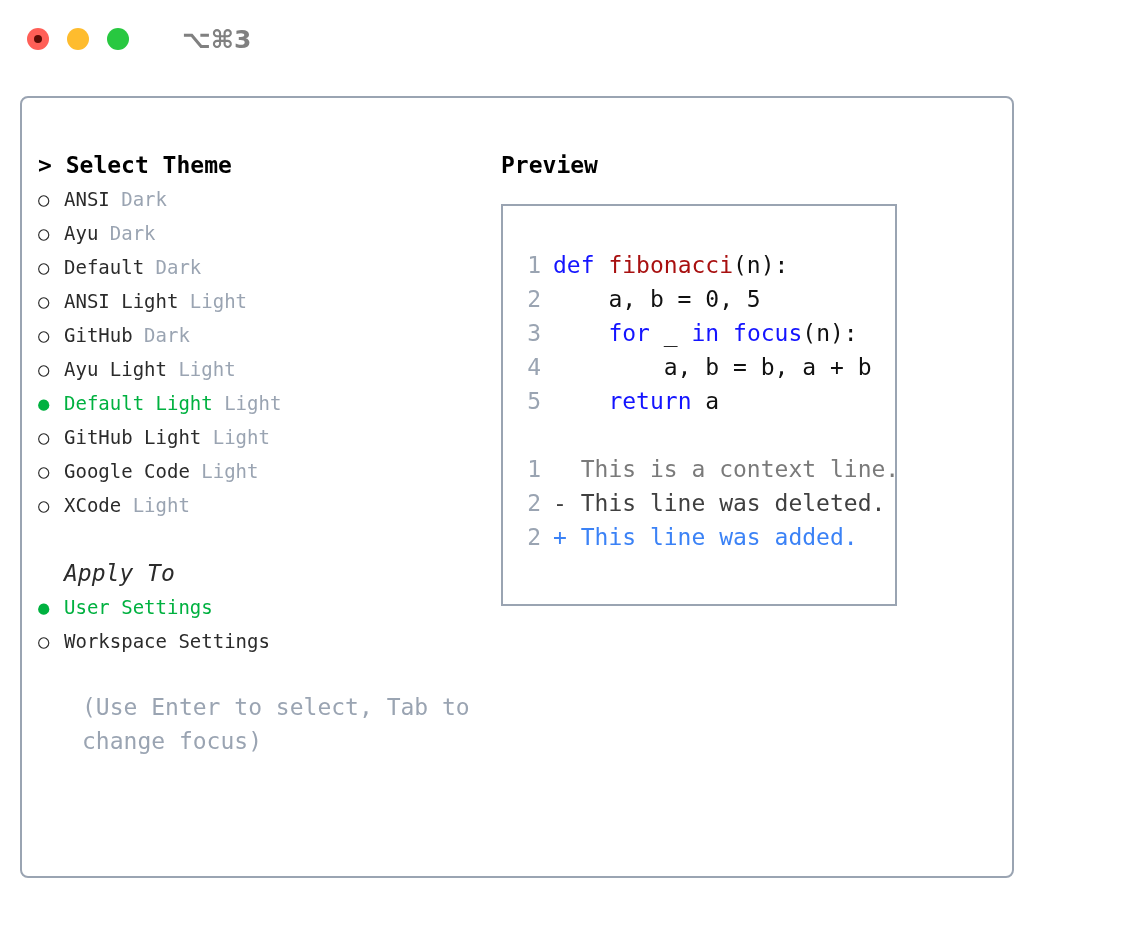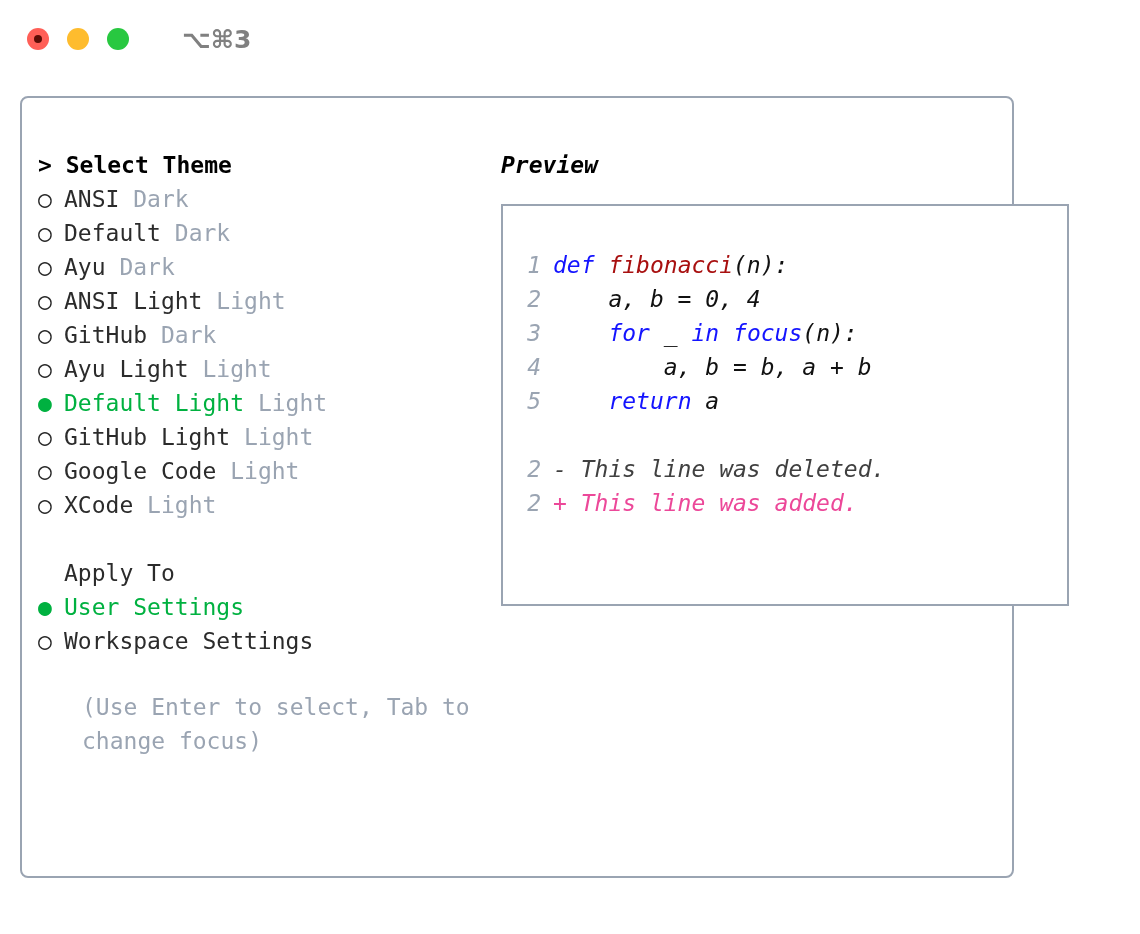--- a/index.html
+++ b/index.html
@@ -94,21 +94,21 @@
 
   .pane-heading {
     font-size: 23px;
     font-weight: bold;
     color: #000000;
     line-height: 34px;
     white-space: pre;
   }
 
   .opt-row {
-    font-size: 23px;
+    font-size: 19px;
     line-height: 34px;
     color: #2b2b2b;
     white-space: pre;
   }
   .opt-bullet {
     display: inline-block;
     width: 26px;
   }
   .opt-row.selected .opt-bullet,
   .opt-row.selected .opt-label { color: #00b140; }
@@ -116,48 +116,48 @@
   .opt-variant { color: #9aa4b2; }
 
   .section-gap { height: 34px; }
 
   .subheading {
     font-size: 23px;
     color: #2b2b2b;
     line-height: 34px;
     white-space: pre;
     padding-left: 26px;
+    font-style: italic;
   }
 
   .hint {
     margin-top: 32px;
     font-size: 23px;
     line-height: 34px;
     color: #9aa4b2;
     width: 400px;
     margin-left: 44px;
   }
 
   
   .right-pane {
     position: absolute;
     left: 479px;
     top: 50px;
     width: 500px;
-    font-style: italic;
   }
   .preview-title {
     font-size: 23px;
     font-weight: bold;
     color: #000000;
     line-height: 34px;
   }
   .preview-box {
     margin-top: 22px;
-    width: 568px;
+    width: 396px;
     height: 402px;
     border: 2px solid #9aa4b2;
     background: #ffffff;
     box-sizing: border-box;
     position: relative;
   }
   .code {
     position: absolute;
     left: 10px;
     top: 42px;
@@ -172,21 +172,21 @@
     text-align: right;
     color: #9aa4b2;
     margin-right: 12px;
   }
   .kw   { color: #1414ff; }
   .fn   { color: #a81010; }
   .pl   { color: #111111; }
   .diff-gap { height: 34px; }
   .ctx  { color: #7a7a7a; }
   .del  { color: #404040; }
-  .add  { color: #ec4899; }
+  .add  { color: #3b82f6; }
 </style>
 </head>
 <body>
 
 <div class="app-window">
 
   <div class="titlebar">
     <div class="dots">
       <span class="dot dot-red"></span>
       <span class="dot dot-yellow"></span>
@@ -197,22 +197,22 @@
 
   <div class="card">
     <div class="columns">
 
       <div class="left-pane">
 
         <div class="pane-heading">&gt; Select Theme</div>
 
         <div id="theme-list">
             <div class="opt-row"><span class="opt-bullet">○</span><span class="opt-label">ANSI</span> <span class="opt-variant">Dark</span></div>
+            <div class="opt-row"><span class="opt-bullet">○</span><span class="opt-label">Ayu</span> <span class="opt-variant">Dark</span></div>
             <div class="opt-row"><span class="opt-bullet">○</span><span class="opt-label">Default</span> <span class="opt-variant">Dark</span></div>
-            <div class="opt-row"><span class="opt-bullet">○</span><span class="opt-label">Ayu</span> <span class="opt-variant">Dark</span></div>
             <div class="opt-row"><span class="opt-bullet">○</span><span class="opt-label">ANSI Light</span> <span class="opt-variant">Light</span></div>
             <div class="opt-row"><span class="opt-bullet">○</span><span class="opt-label">GitHub</span> <span class="opt-variant">Dark</span></div>
             <div class="opt-row"><span class="opt-bullet">○</span><span class="opt-label">Ayu Light</span> <span class="opt-variant">Light</span></div>
             <div class="opt-row selected"><span class="opt-bullet">●</span><span class="opt-label">Default Light</span> <span class="opt-variant">Light</span></div>
             <div class="opt-row"><span class="opt-bullet">○</span><span class="opt-label">GitHub Light</span> <span class="opt-variant">Light</span></div>
             <div class="opt-row"><span class="opt-bullet">○</span><span class="opt-label">Google Code</span> <span class="opt-variant">Light</span></div>
             <div class="opt-row"><span class="opt-bullet">○</span><span class="opt-label">XCode</span> <span class="opt-variant">Light</span></div>
           </div>
 
         <div class="section-gap"></div>
@@ -227,27 +227,28 @@
         <div class="hint">(Use Enter to select, Tab to change focus)</div>
       </div>
 
       <div class="right-pane">
         <div class="preview-title">Preview</div>
 
         <div class="preview-box">
           <div class="code">
             <div id="code-lines">
                 <div class="code-line"><span class="ln">1</span><span class="kw">def </span><span class="fn">fibonacci</span><span class="pl">(n):</span></div>
-                <div class="code-line"><span class="ln">2</span><span class="pl">    a, b = 0, 4</span></div>
+                <div class="code-line"><span class="ln">2</span><span class="pl">    a, b = 0, 5</span></div>
                 <div class="code-line"><span class="ln">3</span><span class="pl">    </span><span class="kw">for</span><span class="pl"> _ </span><span class="kw">in</span><span class="pl"> </span><span class="kw">focus</span><span class="pl">(n):</span></div>
                 <div class="code-line"><span class="ln">4</span><span class="pl">        a, b = b, a + b</span></div>
                 <div class="code-line"><span class="ln">5</span><span class="pl">    </span><span class="kw">return</span><span class="pl"> a</span></div>
               </div>
             <div class="diff-gap"></div>
             <div id="diff-lines">
+                <div class="code-line"><span class="ln">1</span><span class="ctx">  This is a context line.</span></div>
                 <div class="code-line"><span class="ln">2</span><span class="del">- This line was deleted.</span></div>
                 <div class="code-line"><span class="ln">2</span><span class="add">+ This line was added.</span></div>
               </div>
           </div>
         </div>
       </div>
 
     </div>
   </div>
 </div>

